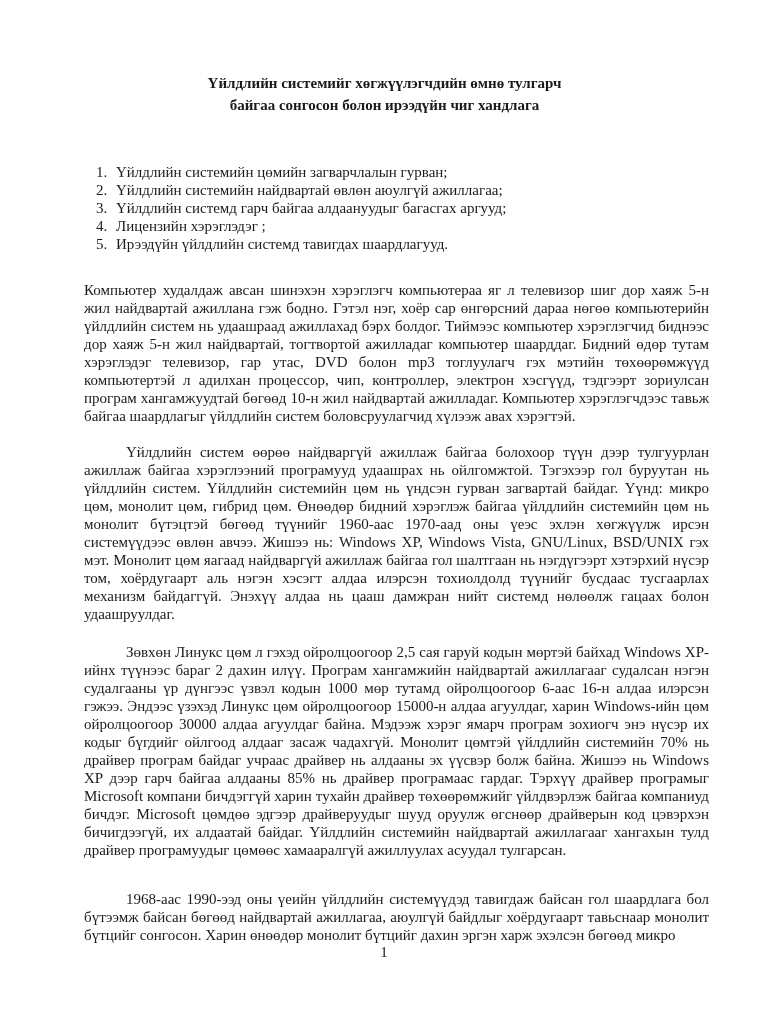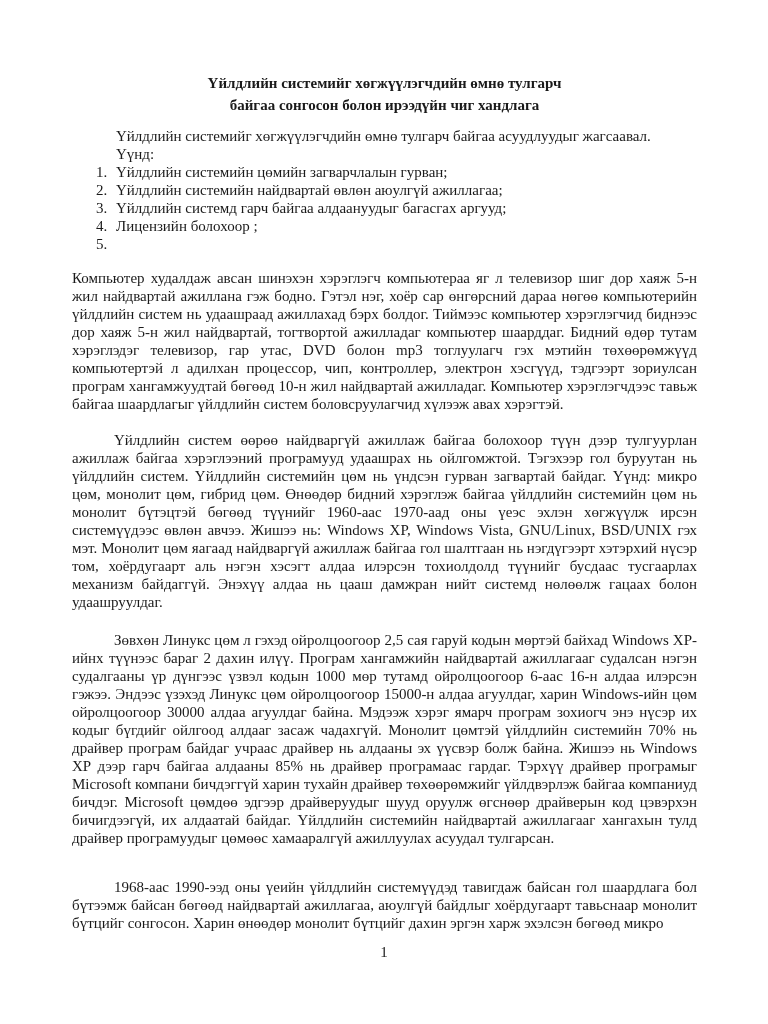--- a/index.html
+++ b/index.html
@@ -10,63 +10,60 @@
            font-weight: bold; font-size: 15px; line-height: 22px; }
   .intro { position: absolute; left: 116px; width: 590px; top: 127px;
            font-size: 15px; line-height: 18px; }
   .list { position: absolute; left: 72px; width: 640px; top: 163px; margin: 0; padding: 0;
           list-style: none; font-size: 15px; line-height: 18px; }
   .list li { display: flex; }
   .list .num { width: 44px; text-align: right; padding-right: 0; box-sizing: border-box; }
   .list .num span { display: inline-block; width: 20px; text-align: left; }
   .list .txt { padding-left: 0; }
   .para { position: absolute; left: 72px; width: 625px; font-size: 15px; line-height: 18px;
-          text-align: justify; margin: 0; }
+          text-align: justify; margin: 12px; }
   .para.indent { text-indent: 42px; }
   .p1 { top: 269px; }
   .p2 { top: 431px; }
   .p3 { top: 631px; }
   .p4 { top: 878px; }
   .pagenum { position: absolute; left: 0; width: 768px; top: 943px; text-align: center;
              font-size: 15px; line-height: 18px; }
 </style>
 </head>
 <body>
 
 <div class="page">
 
   <div class="title">
     <div>Үйлдлийн системийг хөгжүүлэгчдийн өмнө тулгарч</div>
     <div>байгаа сонгосон болон ирээдүйн чиг хандлага</div>
   </div>
 
-  <div class="intro">
-    <div>Үйлдлийн системийг хөгжүүлэгчдийн өмнө тулгарч байгаа асуудлуудыг жагсаавал.</div>
-    <div>Үүнд:</div>
-  </div>
 
   <ol class="list">
     <li>
       <span class="num"><span>1.</span></span>
       <span class="txt">Үйлдлийн системийн цөмийн загварчлалын гурван;</span>
     </li>
     <li>
       <span class="num"><span>2.</span></span>
       <span class="txt">Үйлдлийн системийн найдвартай өвлөн аюулгүй ажиллагаа;</span>
     </li>
     <li>
       <span class="num"><span>3.</span></span>
       <span class="txt">Үйлдлийн системд гарч байгаа алдаануудыг багасгах аргууд;</span>
     </li>
     <li>
       <span class="num"><span>4.</span></span>
-      <span class="txt">Лицензийн болохоор ;</span>
+      <span class="txt">Лицензийн хэрэглэдэг ;</span>
     </li>
     <li>
       <span class="num"><span>5.</span></span>
+      <span class="txt">Ирээдүйн үйлдлийн системд тавигдах шаардлагууд.</span>
     </li>
   </ol>
 
   <p class="para p1">Компьютер худалдаж авсан шинэхэн хэрэглэгч компьютераа яг л телевизор шиг дор хаяж 5-н жил найдвартай ажиллана гэж бодно. Гэтэл нэг, хоёр сар өнгөрсний дараа нөгөө компьютерийн үйлдлийн систем нь удаашраад ажиллахад бэрх болдог. Тиймээс компьютер хэрэглэгчид биднээс дор хаяж 5-н жил найдвартай, тогтвортой ажилладаг компьютер шаарддаг. Бидний өдөр тутам хэрэглэдэг телевизор, гар утас, DVD болон mp3 тоглуулагч гэх мэтийн төхөөрөмжүүд компьютертэй л адилхан процессор, чип, контроллер, электрон хэсгүүд, тэдгээрт зориулсан програм хангамжуудтай бөгөөд 10-н жил найдвартай ажилладаг. Компьютер хэрэглэгчдээс тавьж байгаа шаардлагыг үйлдлийн систем боловсруулагчид хүлээж авах хэрэгтэй.</p>
   <p class="para indent p2">Үйлдлийн систем өөрөө найдваргүй ажиллаж байгаа болохоор түүн дээр тулгуурлан ажиллаж байгаа хэрэглээний програмууд удаашрах нь ойлгомжтой. Тэгэхээр гол буруутан нь үйлдлийн систем. Үйлдлийн системийн цөм нь үндсэн гурван загвартай байдаг. Үүнд: микро цөм, монолит цөм, гибрид цөм.  Өнөөдөр бидний хэрэглэж байгаа үйлдлийн системийн цөм нь монолит бүтэцтэй бөгөөд түүнийг 1960-аас 1970-аад оны үеэс эхлэн хөгжүүлж ирсэн системүүдээс өвлөн авчээ. Жишээ нь: Windows XP, Windows Vista, GNU/Linux, BSD/UNIX гэх мэт. Монолит цөм яагаад найдваргүй ажиллаж байгаа гол шалтгаан нь нэгдүгээрт хэтэрхий нүсэр том, хоёрдугаарт аль нэгэн хэсэгт алдаа илэрсэн тохиолдолд түүнийг бусдаас тусгаарлах механизм байдаггүй. Энэхүү алдаа нь цааш дамжран нийт системд нөлөөлж гацаах болон удаашруулдаг.</p>
   <p class="para indent p3">Зөвхөн Линукс цөм л гэхэд ойролцоогоор 2,5 сая гаруй кодын мөртэй байхад Windows XP-ийнх түүнээс бараг 2 дахин илүү. Програм хангамжийн найдвартай ажиллагааг судалсан нэгэн судалгааны үр дүнгээс үзвэл кодын 1000 мөр тутамд ойролцоогоор 6-аас 16-н алдаа илэрсэн гэжээ. Эндээс үзэхэд Линукс цөм ойролцоогоор 15000-н алдаа агуулдаг, харин Windows-ийн цөм ойролцоогоор 30000 алдаа агуулдаг байна. Мэдээж хэрэг ямарч програм зохиогч энэ нүсэр их кодыг бүгдийг ойлгоод алдааг засаж чадахгүй. Монолит цөмтэй үйлдлийн системийн 70% нь драйвер програм байдаг учраас драйвер нь алдааны эх үүсвэр болж байна. Жишээ нь Windows XP дээр гарч байгаа алдааны 85% нь драйвер програмаас гардаг. Тэрхүү драйвер програмыг Microsoft компани бичдэггүй харин тухайн драйвер төхөөрөмжийг үйлдвэрлэж байгаа компаниуд бичдэг. Microsoft цөмдөө эдгээр драйверуудыг шууд оруулж өгснөөр драйверын код цэвэрхэн бичигдээгүй, их алдаатай байдаг. Үйлдлийн системийн найдвартай ажиллагааг хангахын тулд драйвер програмуудыг цөмөөс хамааралгүй ажиллуулах асуудал тулгарсан.</p>
   <p class="para indent p4">1968-аас 1990-ээд оны үеийн үйлдлийн системүүдэд тавигдаж байсан гол шаардлага бол бүтээмж байсан бөгөөд найдвартай ажиллагаа, аюулгүй байдлыг хоёрдугаарт тавьснаар монолит бүтцийг сонгосон. Харин өнөөдөр монолит бүтцийг дахин эргэн харж эхэлсэн бөгөөд микро</p>
 
   <div class="pagenum">1</div>
 </div>

